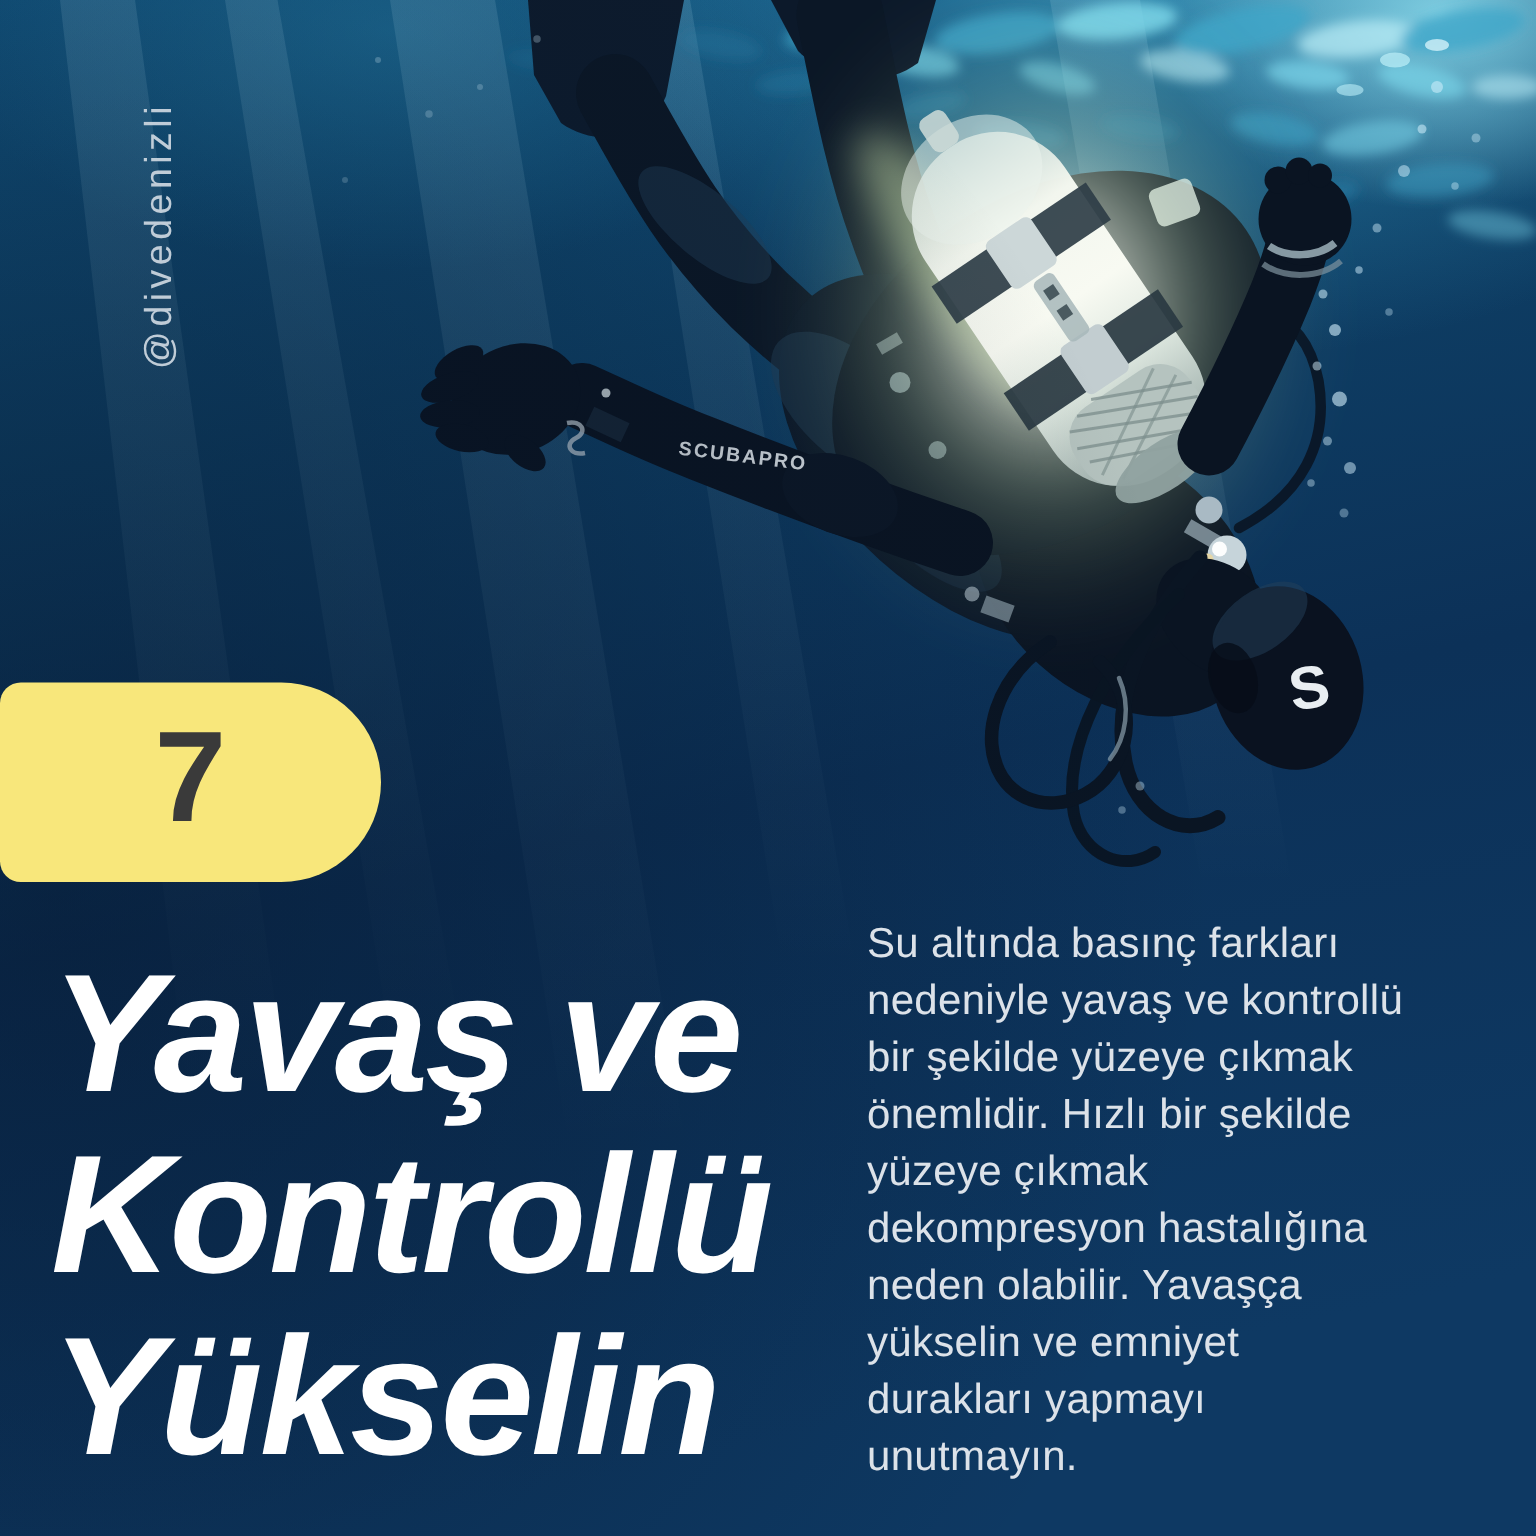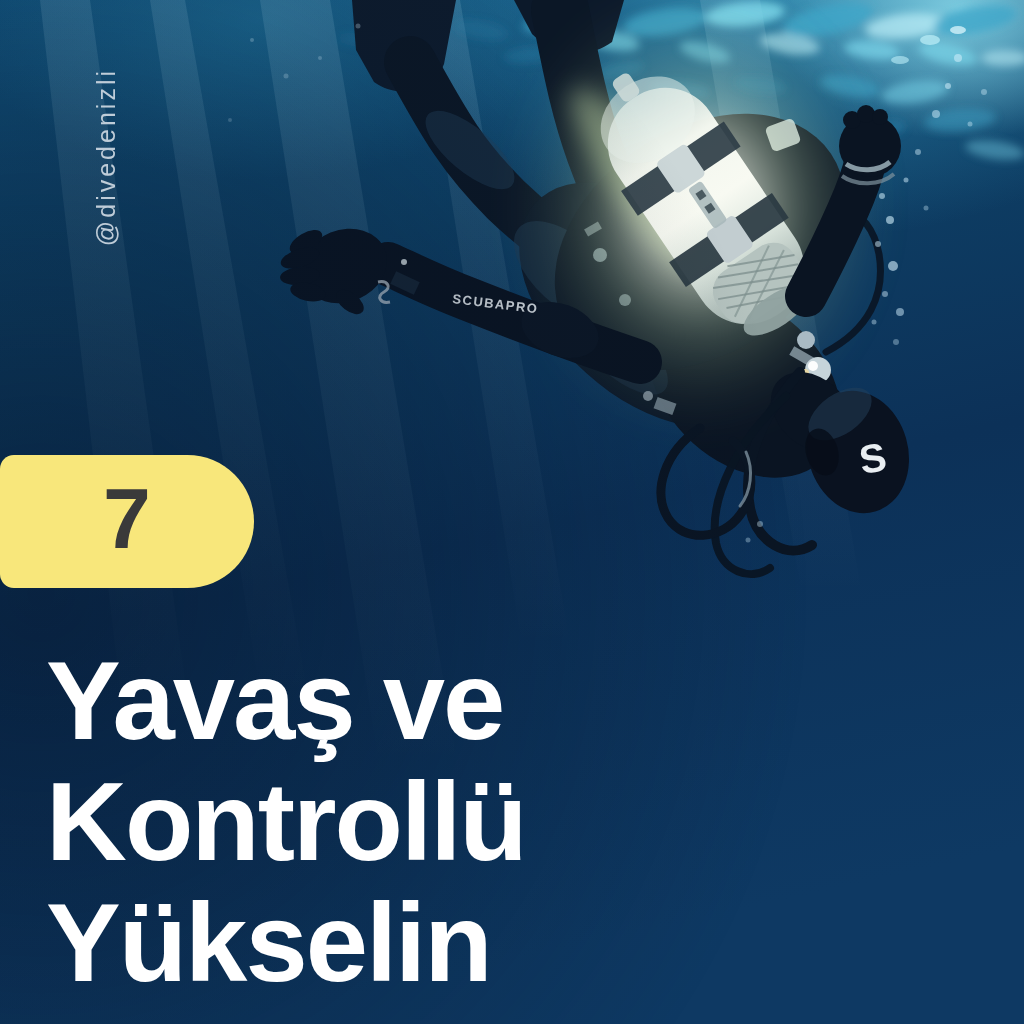--- a/index.html
+++ b/index.html
@@ -257,18 +257,28 @@
 
     <rect width="1024" height="1024" fill="url(#darkCorner)"></rect>
   </svg>
 
   <div class="overlay watermark">@divedenizli</div>
 
   <div class="overlay badge">
     <span class="badge-number">7</span>
   </div>
 
-  <h1 class="overlay title" style="margin:12px;">Yavaş ve
+  <h1 class="overlay title" style="margin:0;font-style:italic;">Yavaş ve
 Kontrollü
 Yükselin</h1>
 
+  <p class="overlay body-text" style="margin:0;">Su altında basınç farkları
+nedeniyle yavaş ve kontrollü
+bir şekilde yüzeye çıkmak
+önemlidir. Hızlı bir şekilde
+yüzeye çıkmak
+dekompresyon hastalığına
+neden olabilir. Yavaşça
+yükselin ve emniyet
+durakları yapmayı
+unutmayın.</p>
 
 </div>
 
 </body></html>

